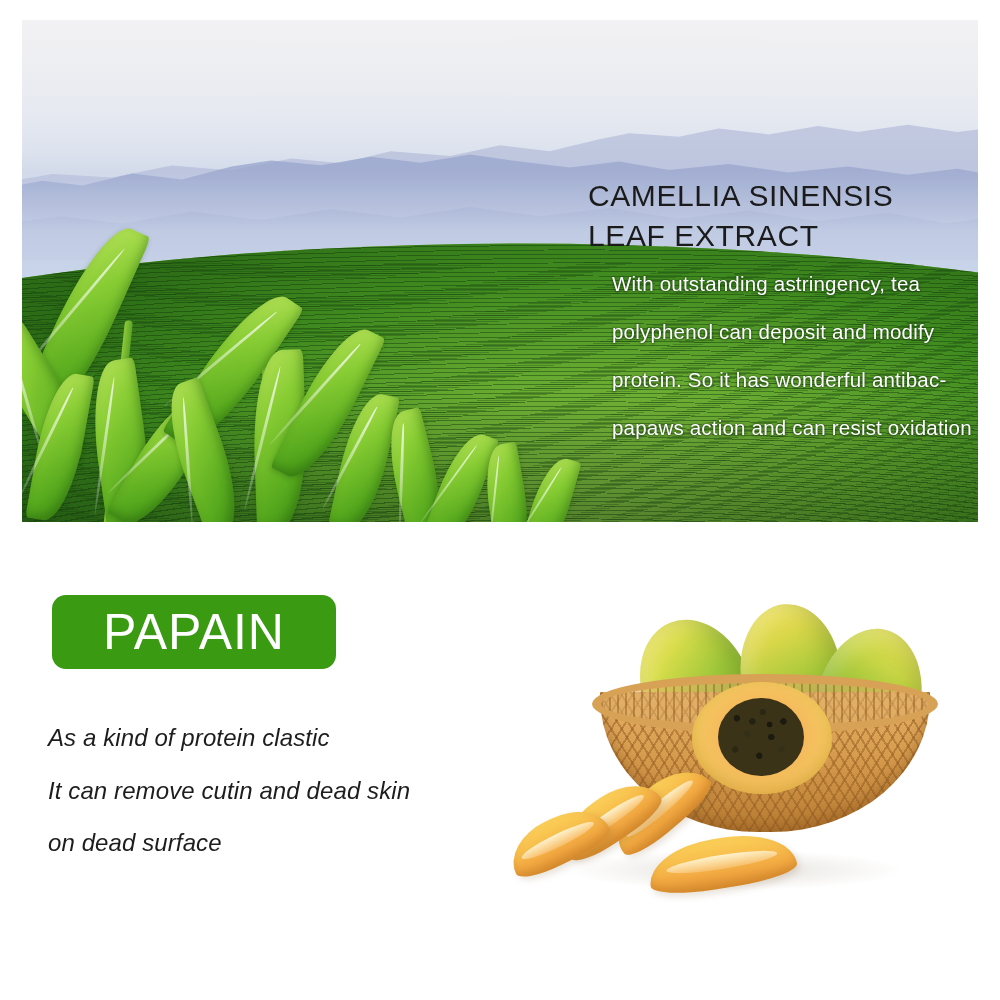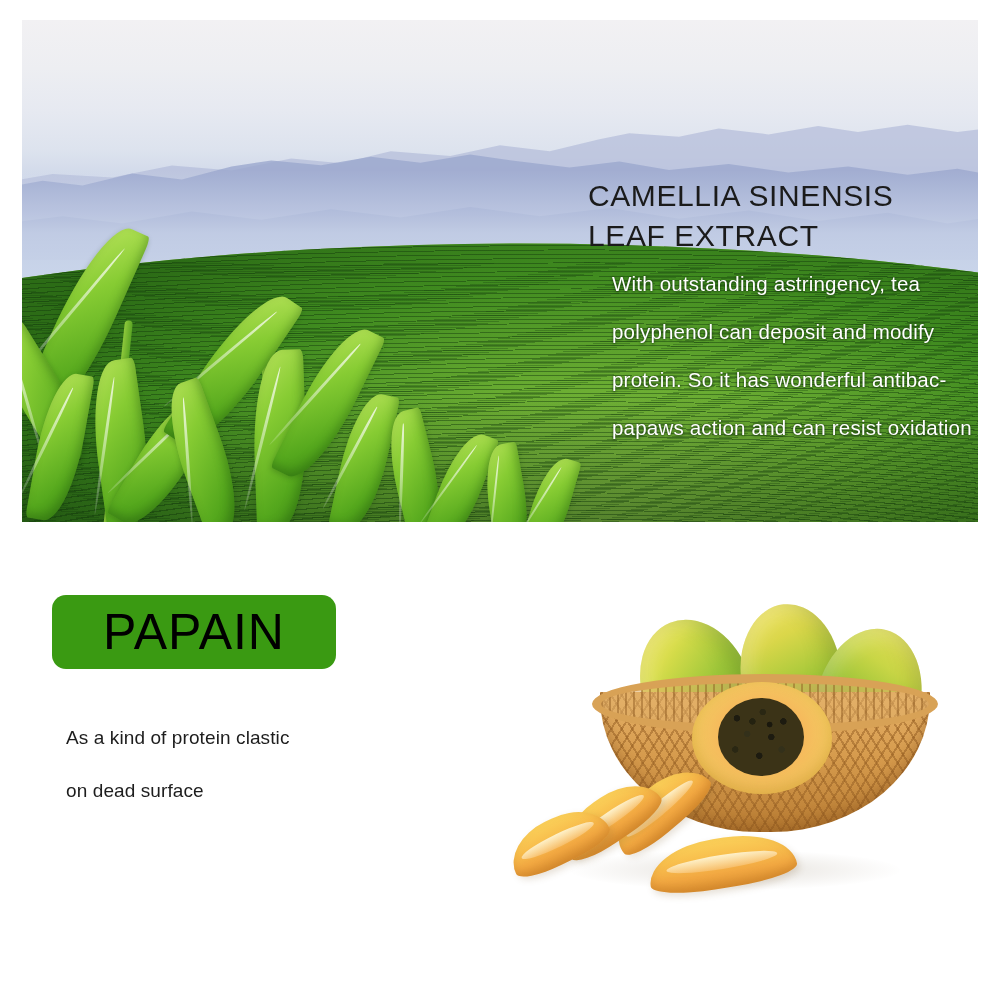--- a/index.html
+++ b/index.html
@@ -177,35 +177,36 @@
     top: 595px;
     width: 284px;
     height: 74px;
     border-radius: 14px;
     background: #3a9a12;
     display: flex;
     align-items: center;
     justify-content: center;
   }
   .badge-label {
-    color: #000000;
+    color: #ffffff;
     font-size: 50px;
     line-height: 50px;
     letter-spacing: 1px;
     font-weight: 400;
   }
   .papain-body {
     position: absolute;
-    left: 66px;
+    left: 48px;
     top: 712px;
     width: 430px;
     color: #1d1d1d;
-    font-size: 19px;
+    font-size: 24px;
     line-height: 52.5px;
     letter-spacing: .1px;
+    font-style: italic;
   }
 
   
   .papaya {
     position: absolute;
     left: 500px;
     top: 600px;
     width: 460px;
     height: 320px;
   }
@@ -349,20 +350,21 @@
     <div>papaws action and can resist oxidation</div>
   </div>
 </div>
 
 <div class="badge">
   <span class="badge-label">PAPAIN</span>
 </div>
 
 <div class="papain-body">
   <div>As a kind of protein clastic</div>
+  <div>It can remove cutin and dead skin</div>
   <div>on dead surface</div>
 </div>
 
 <div class="papaya">
   <div class="photo-shadow"></div>
   <div class="fruit fruit-a"></div>
   <div class="fruit fruit-b"></div>
   <div class="fruit fruit-c"></div>
   <div class="basket"></div>
   <div class="basket-rim"></div>

